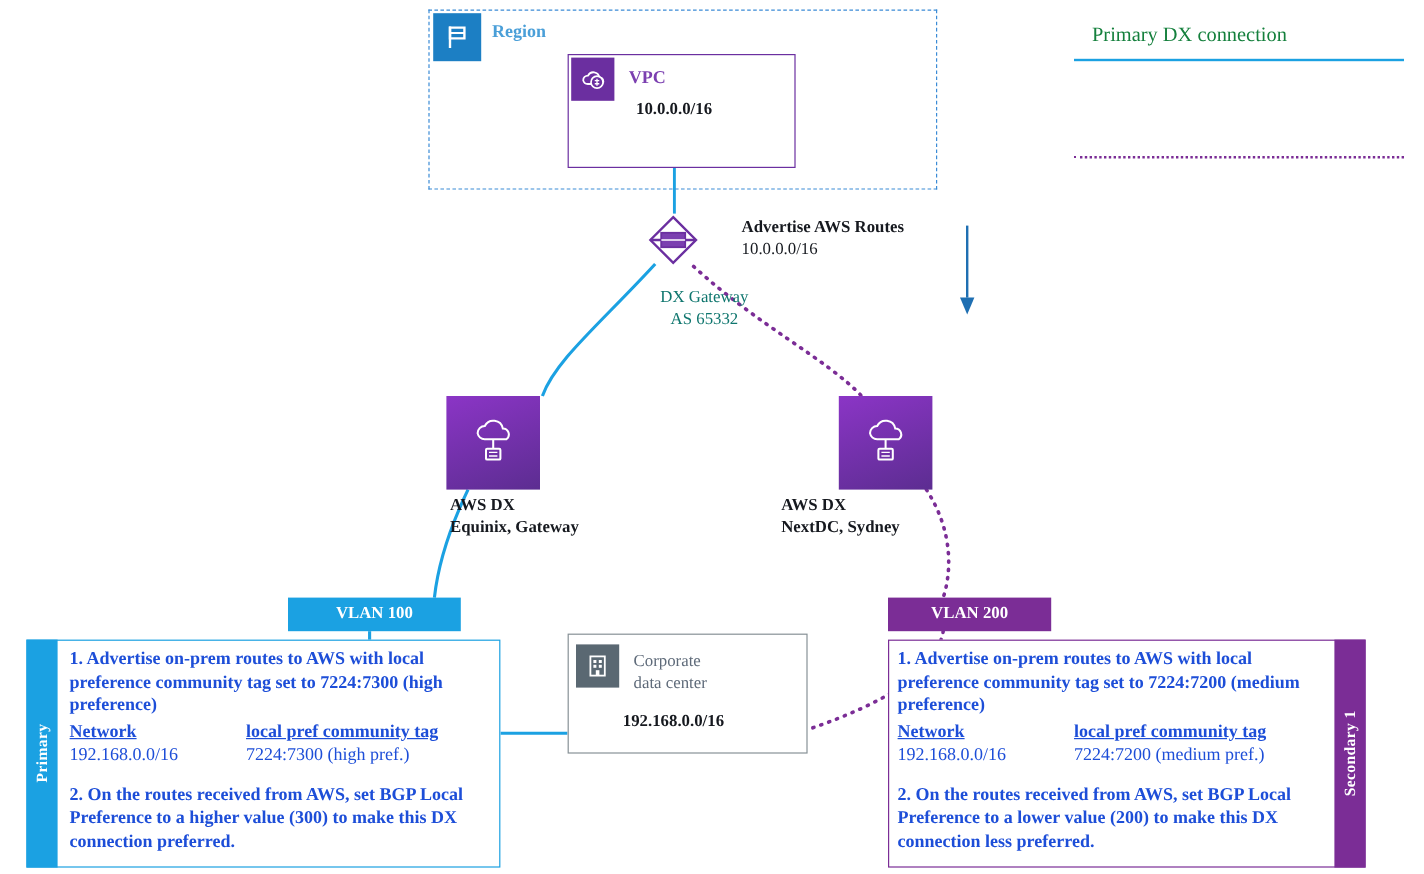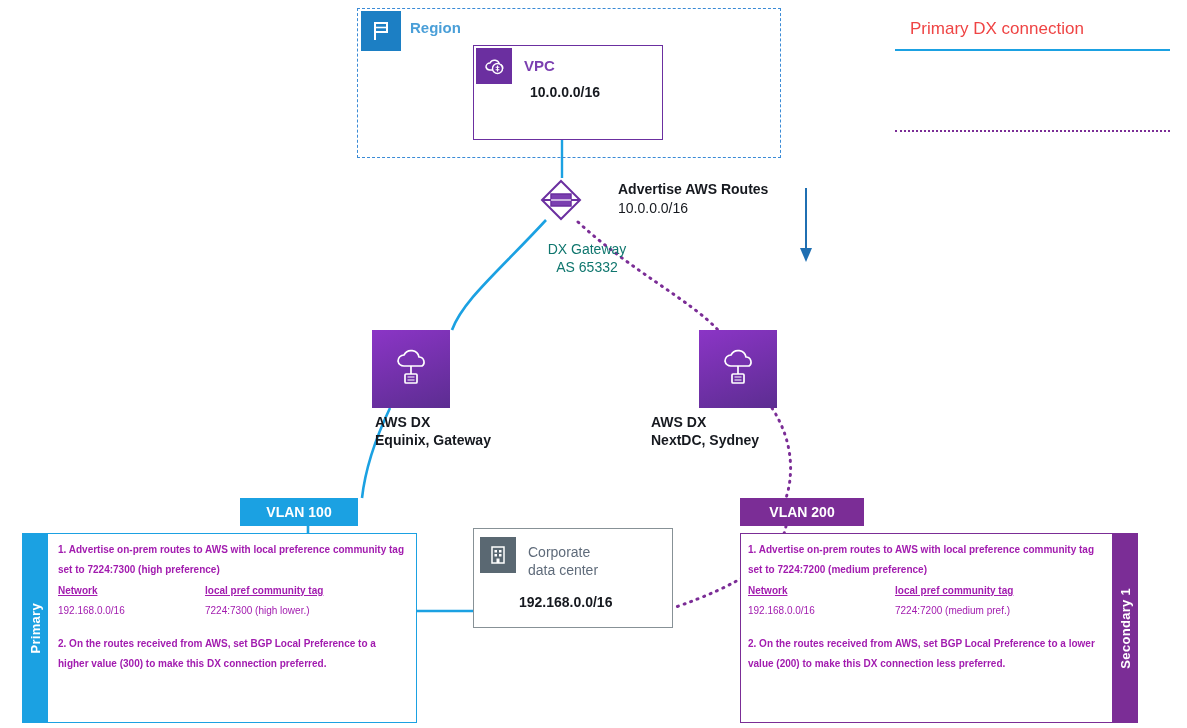--- a/index.html
+++ b/index.html
@@ -13,20 +13,21 @@
     font-family: "Liberation Sans", sans-serif;
     color: #16191f;
     position: relative;
     overflow: hidden;
   }
   .canvas {
     position: absolute;
     left: 0; top: 0;
     width: 1187px;
     height: 728px;
+    font-family: Liberation Serif, serif;
   }
   svg.wires {
     position: absolute;
     left: 0; top: 0;
     width: 1187px;
     height: 728px;
     pointer-events: none;
   }
 
   
@@ -128,22 +129,22 @@
 
   
   .vlan {
     position: absolute;
     height: 28px;
     color: #ffffff;
     font-size: 14px;
     font-weight: bold;
     display: flex; align-items: center; justify-content: center;
   }
-  .vlan-100 { left: 240px; top: 498px; width: 118px; background: #1ba1e2; }
-  .vlan-200 { left: 740px; top: 498px; width: 124px; background: #7b2d96; }
+  .vlan-100 { left: 240px; top: 498px; width: 144px; background: #1ba1e2; }
+  .vlan-200 { left: 740px; top: 498px; width: 136px; background: #7b2d96; }
 
   
   .dc-box {
     position: absolute;
     left: 473px; top: 528px;
     width: 200px; height: 100px;
     border: 1.2px solid #879196;
     box-sizing: border-box;
     background: #ffffff;
   }
@@ -196,24 +197,24 @@
   .side-tab span {
     writing-mode: vertical-rl;
     transform: rotate(180deg);
     letter-spacing: 0.3px;
   }
   .tab-primary   { left: 22px;   top: 533px; height: 190px; background: #1ba1e2; }
   .tab-secondary { left: 1112px; top: 533px; height: 190px; background: #7b2d96; }
 
   .panel-body {
     position: absolute;
-    font-size: 10px;
+    font-size: 15px;
     line-height: 19.5px;
     font-weight: bold;
-    color: #a21caf;
+    color: #1d4ed8;
   }
   .panel-body.primary-body   { left: 58px;  top: 540px; width: 350px; }
   .panel-body.secondary-body { left: 748px; top: 540px; width: 352px; }
 
   .tbl {
     margin-top: 2px;
     width: 100%;
   }
   .tbl-head {
     display: flex;
@@ -227,21 +228,21 @@
   .tbl-row {
     display: flex;
     font-weight: normal;
   }
   .para2 { margin-top: 14px; }
 
   
   .legend-label {
     position: absolute;
     font-size: 17px;
-    color: #ef4444;
+    color: #15803d;
   }
   .legend-primary-label   { left: 910px; top: 19px; }
   .legend-secondary-label { left: 906px; top: 99px; }
   .legend-line-primary {
     position: absolute;
     left: 895px; top: 49px;
     width: 275px; height: 0;
     border-top: 2.6px solid #1ba1e2;
   }
   .legend-line-secondary {
@@ -368,21 +369,21 @@
   </div>
   <div class="panel-body primary-body">
     <div>1. Advertise on-prem routes to AWS with local preference community tag set to 7224:7300 (high preference)</div>
     <div class="tbl">
       <div class="tbl-head">
         <div class="c1">Network</div>
         <div class="c2">local pref community tag</div>
       </div>
       <div class="tbl-row">
         <div class="c1">192.168.0.0/16</div>
-        <div class="c2">7224:7300 (high lower.)</div>
+        <div class="c2">7224:7300 (high pref.)</div>
       </div>
     </div>
     <div class="para2">2. On the routes received from AWS, set BGP Local Preference to a higher value (300) to make this DX connection preferred.</div>
   </div>
 
   <div class="panel panel-secondary"></div>
   <div class="side-tab tab-secondary">
     <span>Secondary 1</span>
   </div>
   <div class="panel-body secondary-body">

